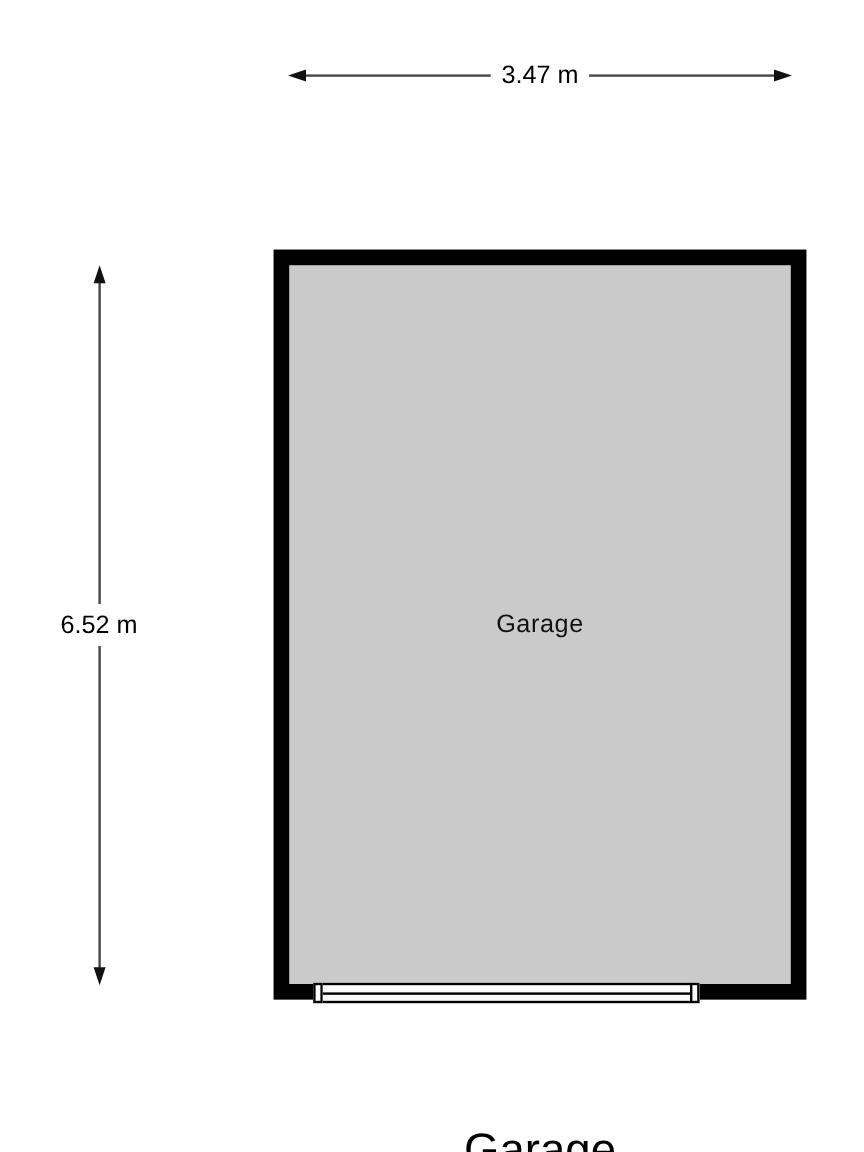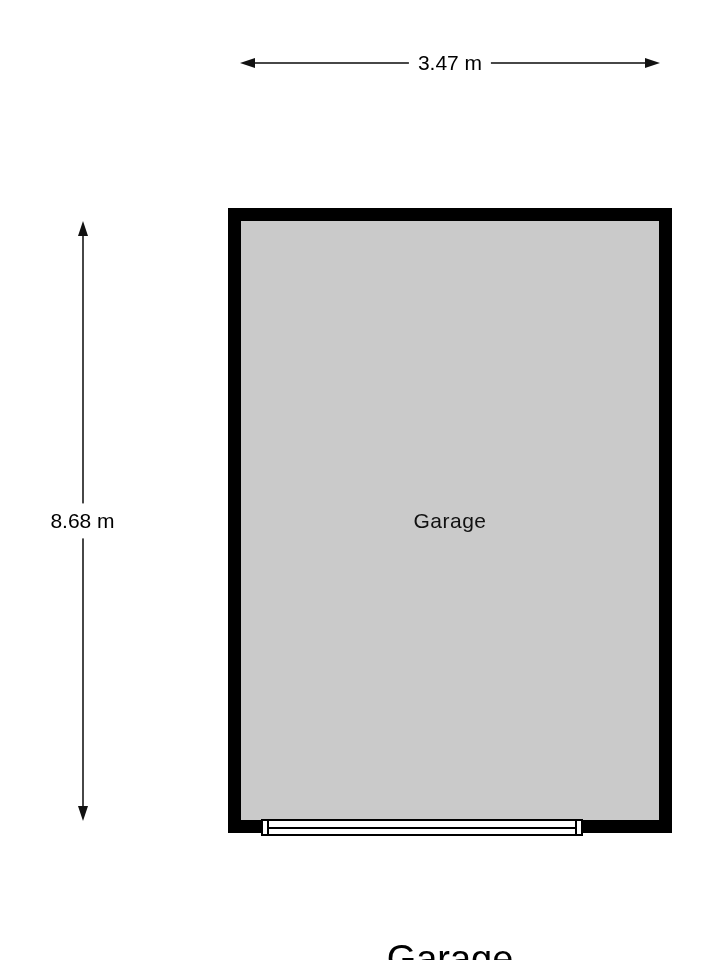--- a/index.html
+++ b/index.html
@@ -191,21 +191,21 @@
     <div class="dim-line-h"></div>
     <span class="arrow-left"></span>
     <span class="arrow-right"></span>
     <span class="dim-label">3.47 m</span>
   </div>
 
   <div class="dim-v">
     <div class="dim-line-v"></div>
     <span class="arrow-up"></span>
     <span class="arrow-down"></span>
-    <span class="dim-label dim-label-v">8.68 m</span>
+    <span class="dim-label dim-label-v">6.52 m</span>
   </div>
 
   <div class="room">
     <span class="room-label">Garage</span>
   </div>
 
   <div class="door">
     <span class="jamb"></span>
     <span class="door-body">
       <span class="door-mid"></span>

